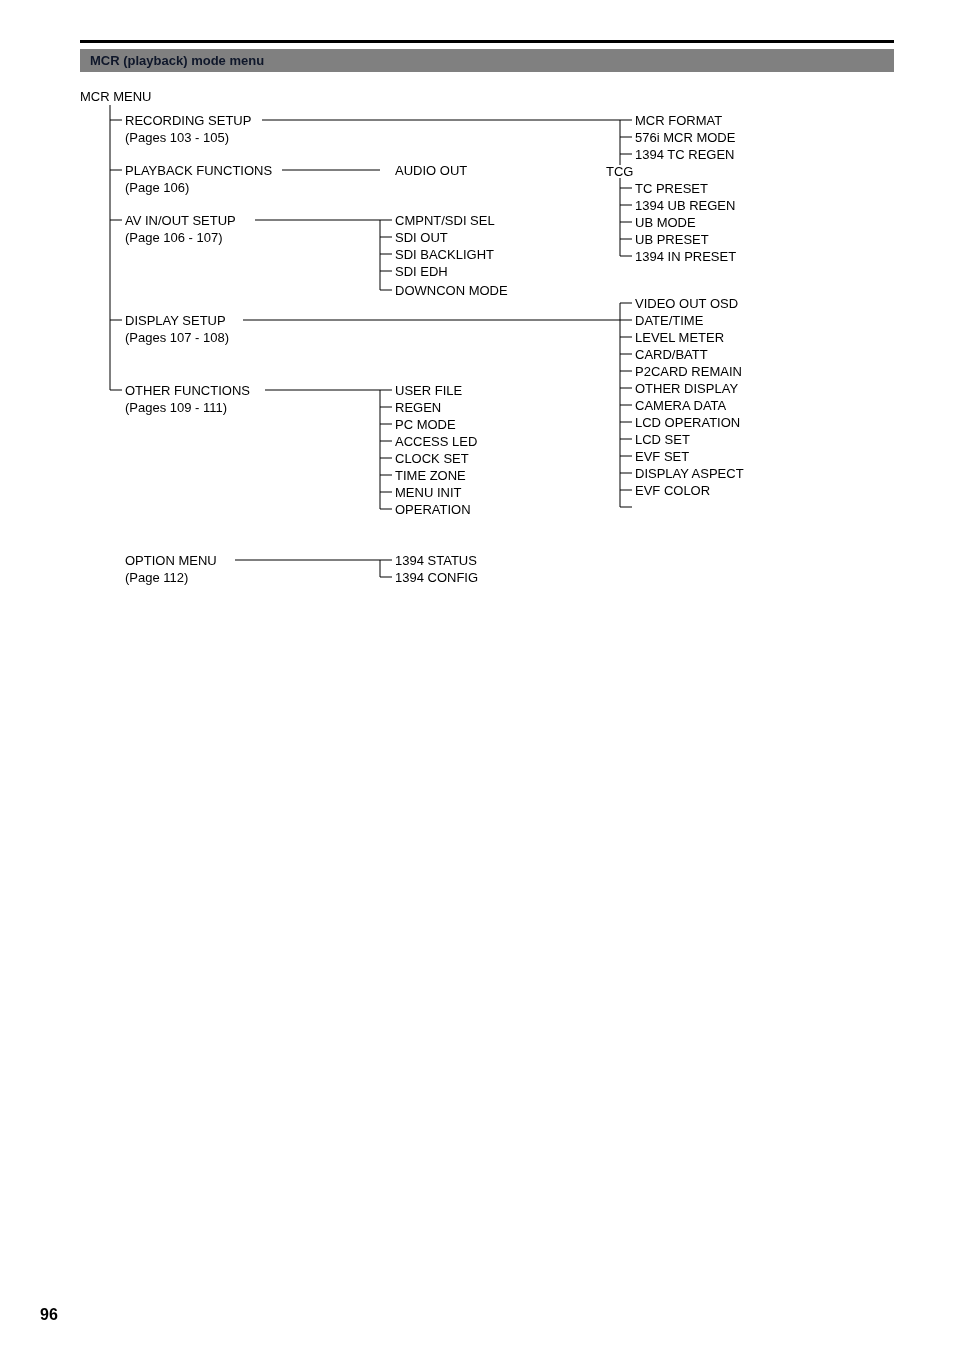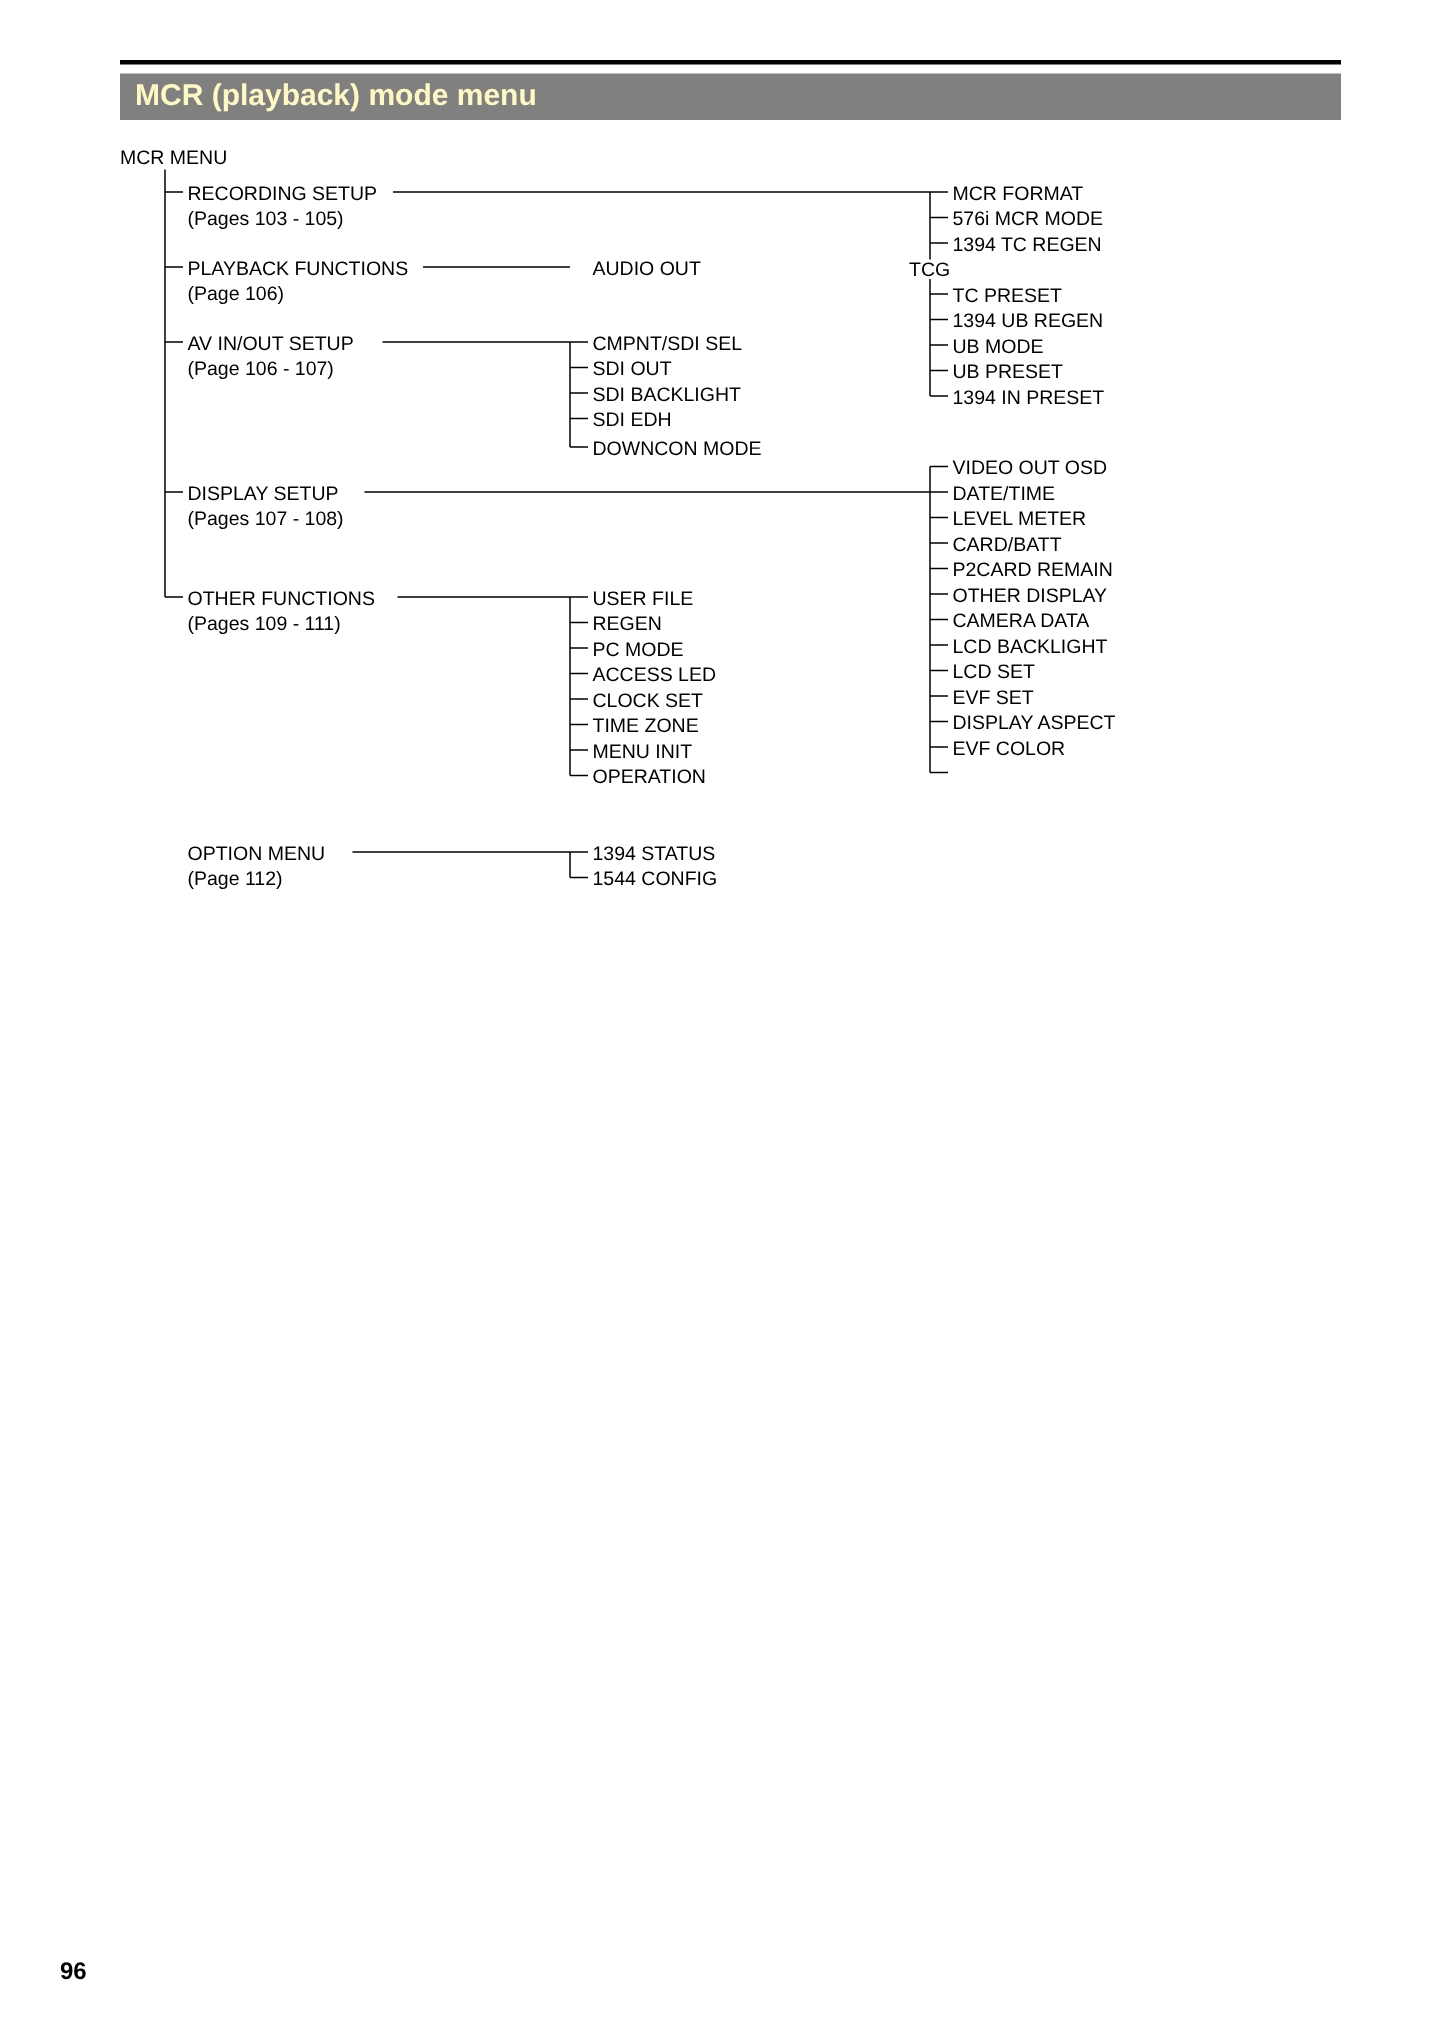--- a/index.html
+++ b/index.html
@@ -18,24 +18,24 @@
     font-weight: bold;
     margin: 0 0 4px 0;
   }
   .rule-thick {
     border: none;
     border-top: 3px solid #000;
     margin: 0 0 6px 0;
   }
   .mode-bar {
     background: #808080;
-    color: #fef9c3;
+    color: #0f172a;
     font-weight: bold;
     padding: 4px 10px;
-    font-size: 20px;
+    font-size: 13px;
     margin-bottom: 18px;
   }
   .tree-area {
     position: relative;
     font-size: 13px;
     line-height: 1;
   }
   .tree-area span {
     position: absolute;
     white-space: nowrap;
@@ -158,42 +158,42 @@
     <span style="left:315px; top:194px;">DOWNCON MODE</span>
     <span style="left:315px; top:294px;">USER FILE</span>
     <span style="left:315px; top:311px;">REGEN</span>
     <span style="left:315px; top:328px;">PC MODE</span>
     <span style="left:315px; top:345px;">ACCESS LED</span>
     <span style="left:315px; top:362px;">CLOCK SET</span>
     <span style="left:315px; top:379px;">TIME ZONE</span>
     <span style="left:315px; top:396px;">MENU INIT</span>
     <span style="left:315px; top:413px;">OPERATION</span>
     <span style="left:315px; top:464px;">1394 STATUS</span>
-    <span style="left:315px; top:481px;">1544 CONFIG</span>
+    <span style="left:315px; top:481px;">1394 CONFIG</span>
 
     
     <span style="left:555px; top:24px;">MCR FORMAT</span>
     <span style="left:555px; top:41px;">576i MCR MODE</span>
     <span style="left:555px; top:58px;">1394 TC REGEN</span>
     <span style="left:526px; top:75px;">TCG</span>
     <span style="left:555px; top:92px;">TC PRESET</span>
     <span style="left:555px; top:109px;">1394 UB REGEN</span>
     <span style="left:555px; top:126px;">UB MODE</span>
     <span style="left:555px; top:143px;">UB PRESET</span>
     <span style="left:555px; top:160px;">1394 IN PRESET</span>
 
     
     <span style="left:555px; top:207px;">VIDEO OUT OSD</span>
     <span style="left:555px; top:224px;">DATE/TIME</span>
     <span style="left:555px; top:241px;">LEVEL METER</span>
     <span style="left:555px; top:258px;">CARD/BATT</span>
     <span style="left:555px; top:275px;">P2CARD REMAIN</span>
     <span style="left:555px; top:292px;">OTHER DISPLAY</span>
     <span style="left:555px; top:309px;">CAMERA DATA</span>
-    <span style="left:555px; top:326px;">LCD BACKLIGHT</span>
+    <span style="left:555px; top:326px;">LCD OPERATION</span>
     <span style="left:555px; top:343px;">LCD SET</span>
     <span style="left:555px; top:360px;">EVF SET</span>
     <span style="left:555px; top:377px;">DISPLAY ASPECT</span>
     <span style="left:555px; top:394px;">EVF COLOR</span>
   </div>
 </div>
 
 <div class="page-num">96</div>
 
 </body></html>

